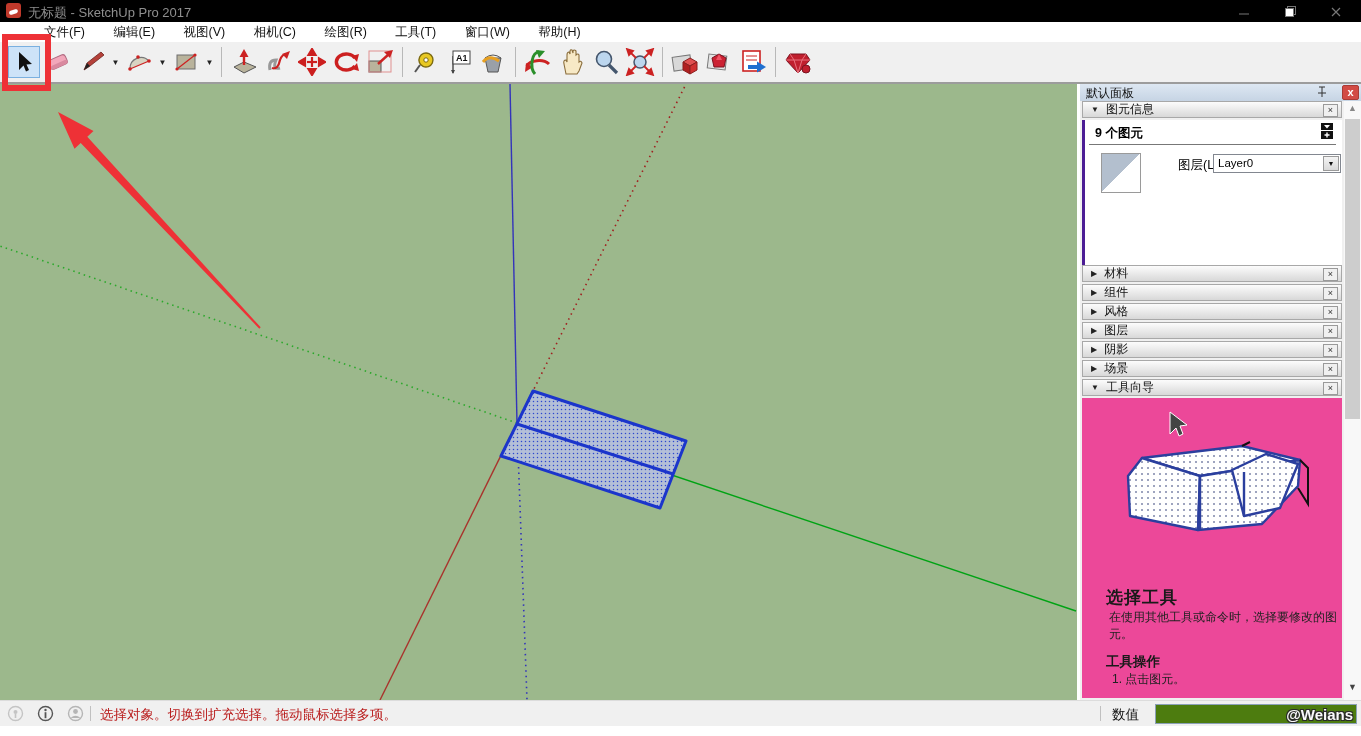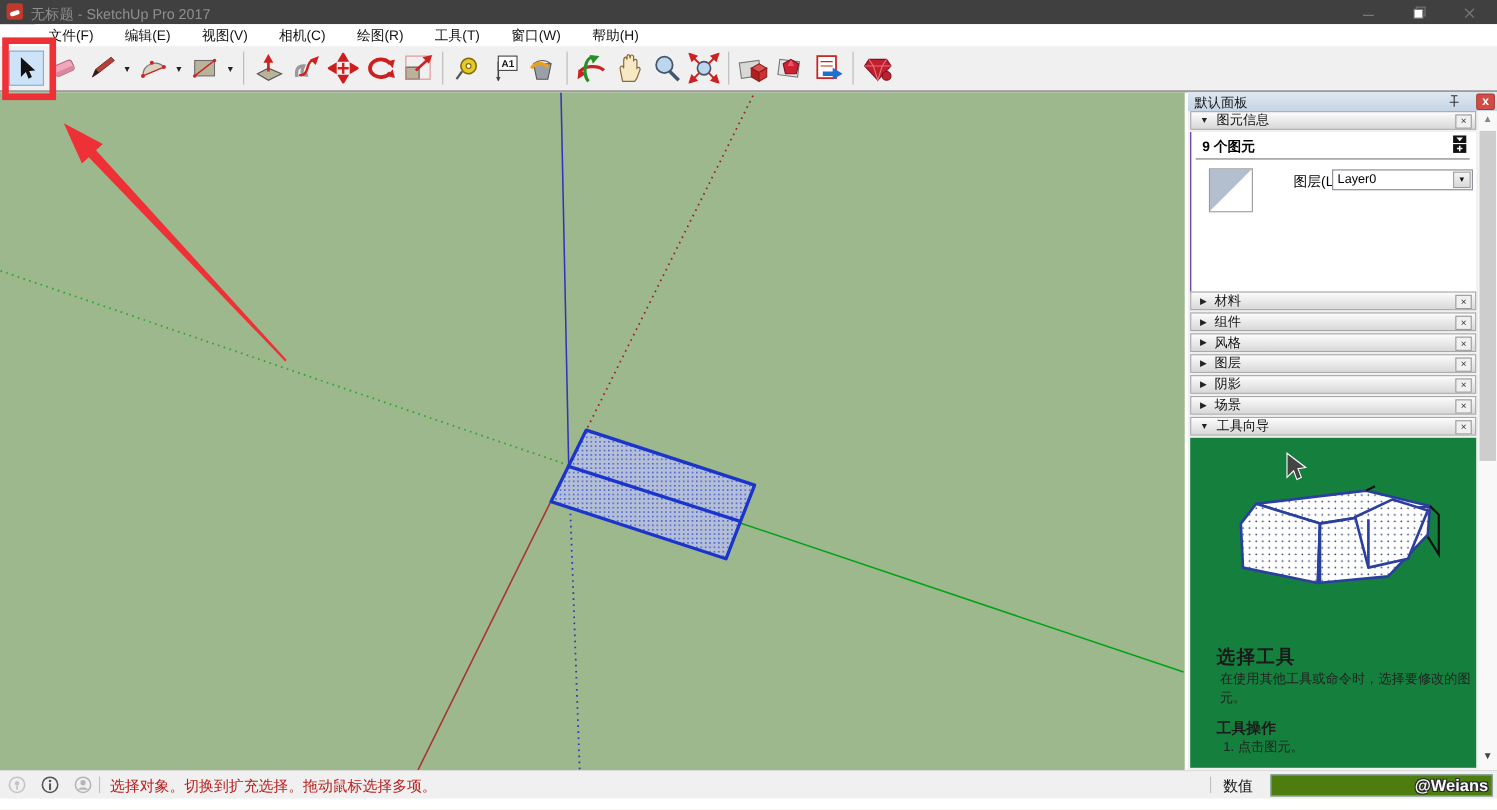--- a/index.html
+++ b/index.html
@@ -1,21 +1,21 @@
 <!DOCTYPE html>
 <html><head>
 <meta charset="utf-8">
 <style>
   * { margin:0; padding:0; box-sizing:border-box; }
   html,body { width:1361px; height:736px; overflow:hidden; background:#fff;
     font-family:"Liberation Sans", sans-serif; }
   .stage { position:relative; width:1361px; height:736px; background:#fff; }
 
   
-  .titlebar { position:absolute; left:0; top:0; width:1361px; height:22px; background:#404040; }
+  .titlebar { position:absolute; left:0; top:0; width:1361px; height:22px; background:#000000; }
   .app-logo { position:absolute; left:6px; top:3px; width:15px; height:15px; background:#c0392b;
     border-radius:3px; }
   .app-logo::after { content:""; position:absolute; left:3px; top:7px; width:9px; height:4px;
     background:#fff; transform:rotate(-18deg); border-radius:2px; }
   .title-text { position:absolute; left:28px; top:4px; font-size:13px; color:#8f8f8f; }
   .winbtn { position:absolute; top:0; width:44px; height:22px; text-align:center; color:#555;
     font-size:13px; line-height:22px; }
   .winbtn svg { vertical-align:middle; }
 
   
@@ -48,34 +48,34 @@
     border:1px solid #a83b36; color:#fff; font-size:11px; line-height:13px; text-align:center;
     font-weight:bold; border-radius:2px; }
 
   .panel-col { position:absolute; left:2px; top:17px; width:260px; }
   .sec-h { height:17px; background:linear-gradient(#fcfcfc,#d8d8d8); border:1px solid #a8a8a8;
     font-size:12px; color:#111; display:flex; align-items:center; padding:0 2px 0 8px; margin-bottom:2px; position:relative; }
   .sec-h .arr { font-size:8px; margin-right:7px; color:#222; }
   .xbtn { position:absolute; right:3px; top:2px; width:15px; height:13px; background:#f0f0f0;
     border:1px solid #9a9a9a; font-size:9px; line-height:11px; text-align:center; color:#333; }
 
-  .entity-body { background:#fff; height:145px; position:relative; border-left:1px solid #4c1d95;padding-left:16px; }
+  .entity-body { background:#fff; height:145px; position:relative; border-left:3px solid #4c1d95;padding-left:16px; }
   .entity-count { position:absolute; left:10px; top:5px; font-size:12.5px; font-weight:bold; color:#000; }
   .detail-ico { position:absolute; right:8px; top:3px; width:14px; height:17px; }
   .entity-hr { position:absolute; left:4px; right:6px; top:24px; border-top:1px solid #777; }
   .thumb { position:absolute; left:16px; top:33px; width:40px; height:40px; border:1px solid #9a9a9a;
     background:linear-gradient(to bottom right, #b3bfce 49.5%, #fff 50%); }
   .layer-label { position:absolute; left:93px; top:37px; font-size:12.5px; color:#000; }
   .layer-select { position:absolute; left:128px; top:34px; width:128px; height:19px;
     border:1px solid #828790; background:#fff; font-size:11.5px; padding:2px 0 0 4px; color:#000; }
   .layer-select .dd { position:absolute; right:1px; top:1px; width:16px; height:15px;
     background:linear-gradient(#f4f4f4,#d9d9d9); border:1px solid #9a9a9a; font-size:7px;
     text-align:center; line-height:14px; color:#111; }
 
-  .instructor { background:#15803d; height:300px; position:relative; overflow:hidden; }
+  .instructor { background:#ec4899; height:300px; position:relative; overflow:hidden; }
   .inst-title { position:absolute; left:24px; top:188px; font-family:"Liberation Serif", serif;
     font-weight:bold; font-size:17px; color:#1a1a1a; letter-spacing:1px; }
   .inst-desc { position:absolute; left:27px; top:211px; width:235px; font-size:12px; color:#222;
     line-height:1.45; }
   .inst-ops-title { position:absolute; left:24px; top:255px; font-family:"Liberation Serif", serif;
     font-weight:bold; font-size:13.5px; color:#1a1a1a; }
   .inst-op1 { position:absolute; left:30px; top:273px; font-size:12px; color:#222; }
 
   .panel-scroll { position:absolute; right:0; top:17px; width:17px; height:599px; background:#f8f8f8; }
   .scr-up { position:absolute; top:2px; left:0; width:17px; height:14px; text-align:center;

